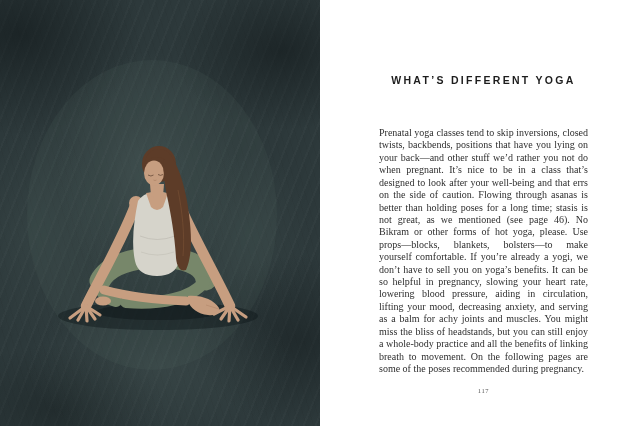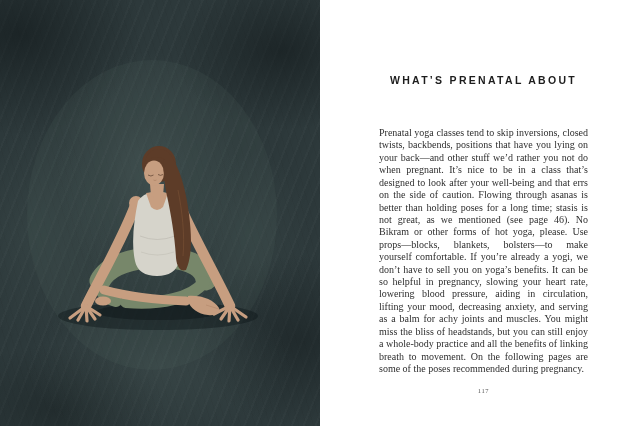--- a/index.html
+++ b/index.html
@@ -106,19 +106,19 @@
       <g fill="none">
         <path d="M148 175 q3 2 5.5 0" stroke="#5a4030" stroke-width="0.9" opacity="0.8"></path>
         <path d="M158 174.5 q2.5 1.8 5 0" stroke="#5a4030" stroke-width="0.9" opacity="0.8"></path>
         <path d="M153.5 180 q1.5 1 3 0" stroke="#a67a5e" stroke-width="0.8" opacity="0.7"></path>
       </g>
     </svg>
   </div>
 
   <div class="text-page">
     <h1 class="chapter-title">
-      <span>WHAT’S PRENATAL ABOUT</span>
+      <span>WHAT’S DIFFERENT YOGA</span>
     </h1>
     <p class="body-text">Prenatal yoga classes tend to skip inversions, closed twists, backbends, positions that have you lying on your back—and other stuff we’d rather you not do when pregnant. It’s nice to be in a class that’s designed to look after your well-being and that errs on the side of caution. Flowing through asanas is better than holding poses for a long time; stasis is not great, as we mentioned (see page 46). No Bikram or other forms of hot yoga, please. Use props—blocks, blankets, bolsters—to make yourself comfortable. If you’re already a yogi, we don’t have to sell you on yoga’s benefits. It can be so helpful in pregnancy, slowing your heart rate, lowering blood pressure, aiding in circulation, lifting your mood, decreasing anxiety, and serving as a balm for achy joints and muscles. You might miss the bliss of headstands, but you can still enjoy a whole-body practice and all the benefits of linking breath to movement. On the following pages are some of the poses recommended during pregnancy.</p>
     <div class="folio">117</div>
   </div>
 
 </div>
 
 </body></html>

